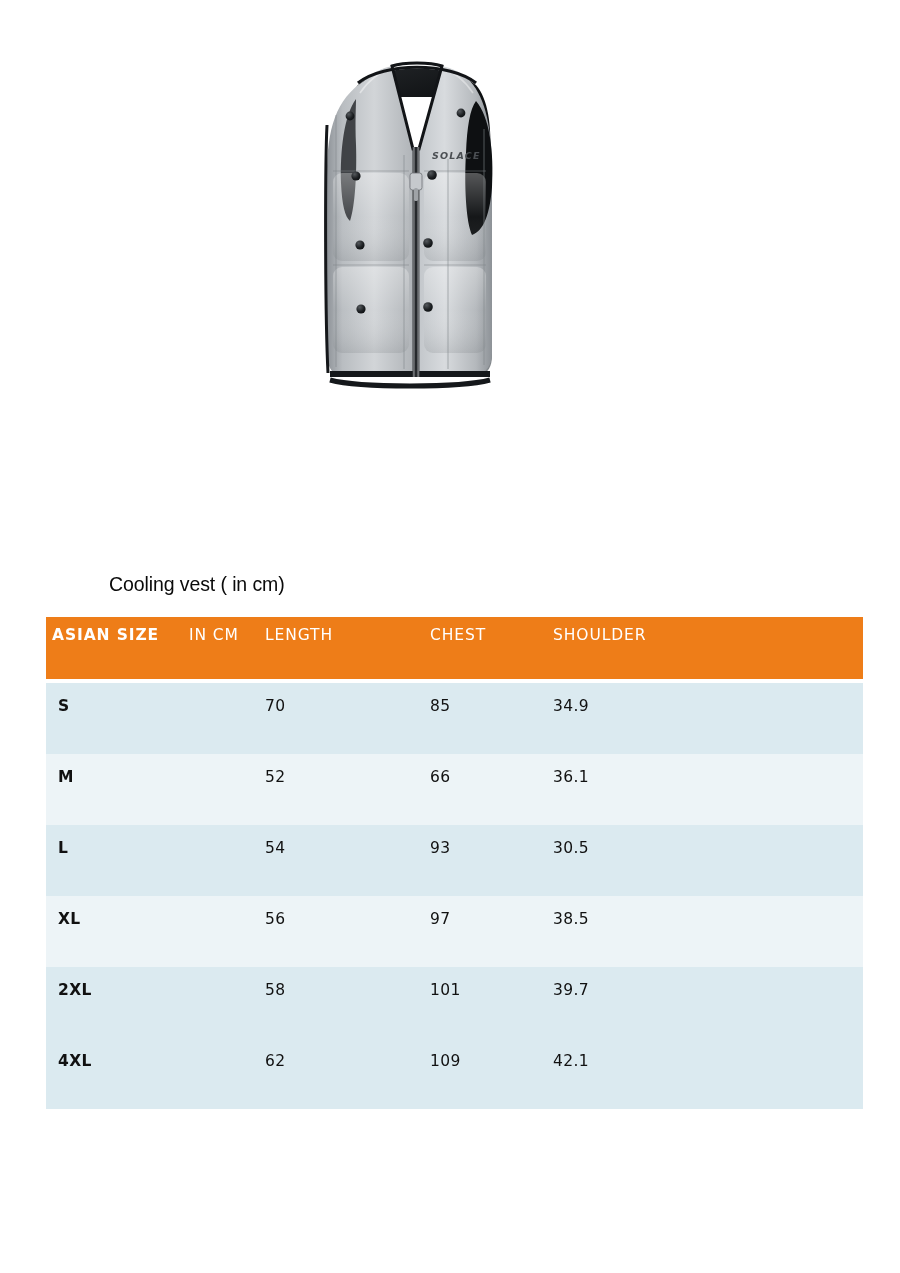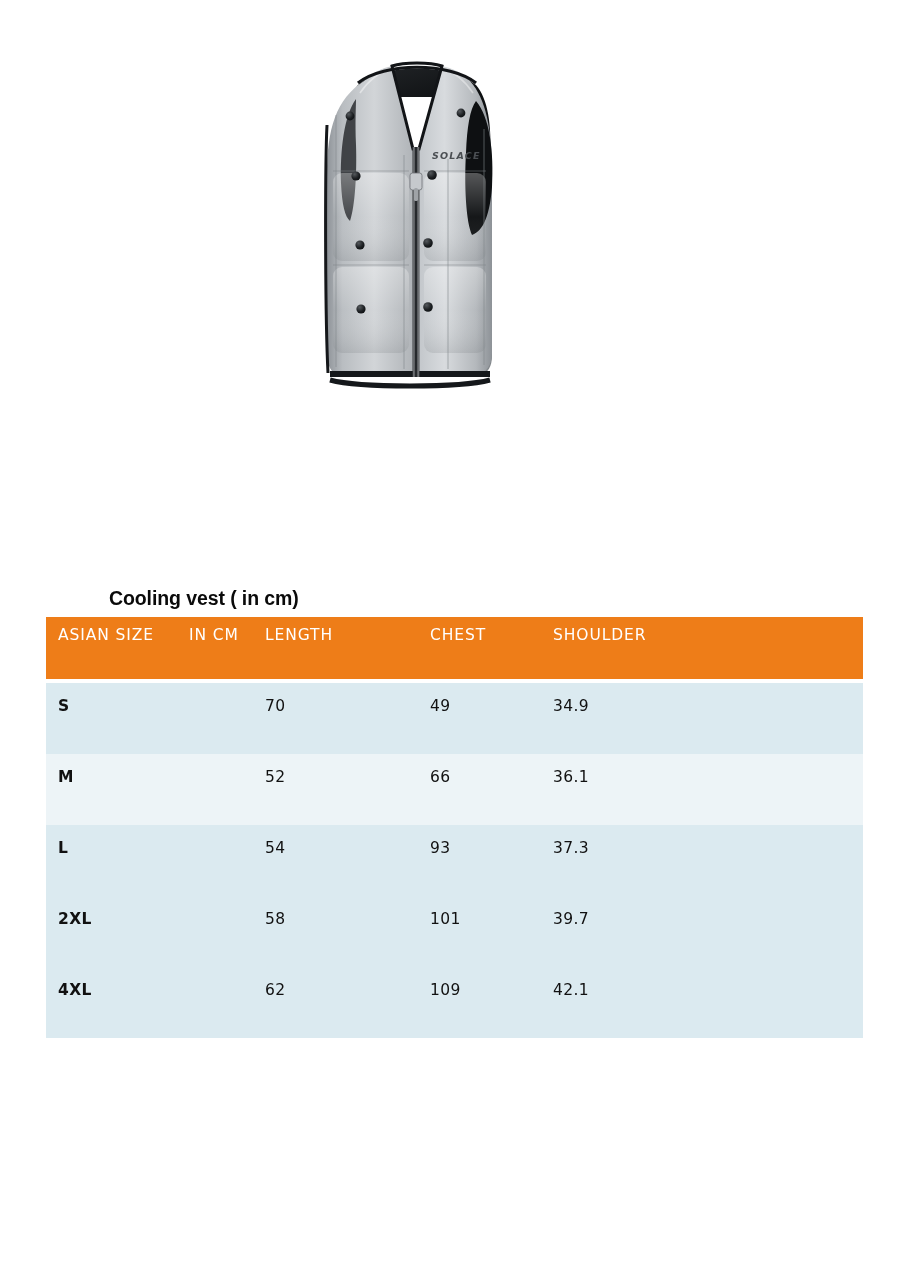--- a/index.html
+++ b/index.html
@@ -35,23 +35,23 @@
   
   #size-section {
     position: absolute;
     left: 0;
     top: 560px;
     width: 900px;
   }
   #table-title {
     position: absolute;
     left: 109px;
-    top: 27px;
+    top: 13px;
     font-size: 19.5px;
-    font-weight: bold;
+    font-weight: normal;
     color: #0a0a0a;
     letter-spacing: -0.1px;
     white-space: nowrap;
   }
   #size-table {
     position: absolute;
     left: 46px;
     top: 57px;
     width: 817px;
     border-collapse: collapse;
@@ -69,21 +69,21 @@
     text-align: left;
     font-weight: normal;
     font-size: 15.5px;
     letter-spacing: 0.9px;
     font-family: "DejaVu Sans", sans-serif;
     height: 53px;
     vertical-align: top;
     padding: 9px 0 0 0;
     white-space: nowrap;
   }
-  #size-table thead th.first { padding-left: 12px; }
+  #size-table thead th.first { padding-left: 6px; font-weight: bold; }
 
   #size-table tbody td {
     height: 57px;
     vertical-align: top;
     padding: 14px 0 0 0;
     font-size: 15.5px;
     color: #111111;
     font-family: "DejaVu Sans", sans-serif;
     letter-spacing: 0.4px;
     border: none;
@@ -219,36 +219,43 @@
         <th>LENGTH</th>
         <th>CHEST</th>
         <th>SHOULDER</th>
       </tr>
     </thead>
     <tbody>
       <tr class="band-a first-row">
         <td class="first">S</td>
         <td></td>
         <td>70</td>
-        <td>49</td>
+        <td>85</td>
         <td>34.9</td>
       </tr>
       <tr class="band-b">
         <td class="first">M</td>
         <td></td>
         <td>52</td>
         <td>66</td>
         <td>36.1</td>
       </tr>
       <tr class="band-a">
         <td class="first">L</td>
         <td></td>
         <td>54</td>
         <td>93</td>
-        <td>37.3</td>
+        <td>30.5</td>
+      </tr>
+      <tr class="band-b">
+        <td class="first">XL</td>
+        <td></td>
+        <td>56</td>
+        <td>97</td>
+        <td>38.5</td>
       </tr>
       <tr class="band-a">
         <td class="first">2XL</td>
         <td></td>
         <td>58</td>
         <td>101</td>
         <td>39.7</td>
       </tr>
       <tr class="band-a">
         <td class="first">4XL</td>

